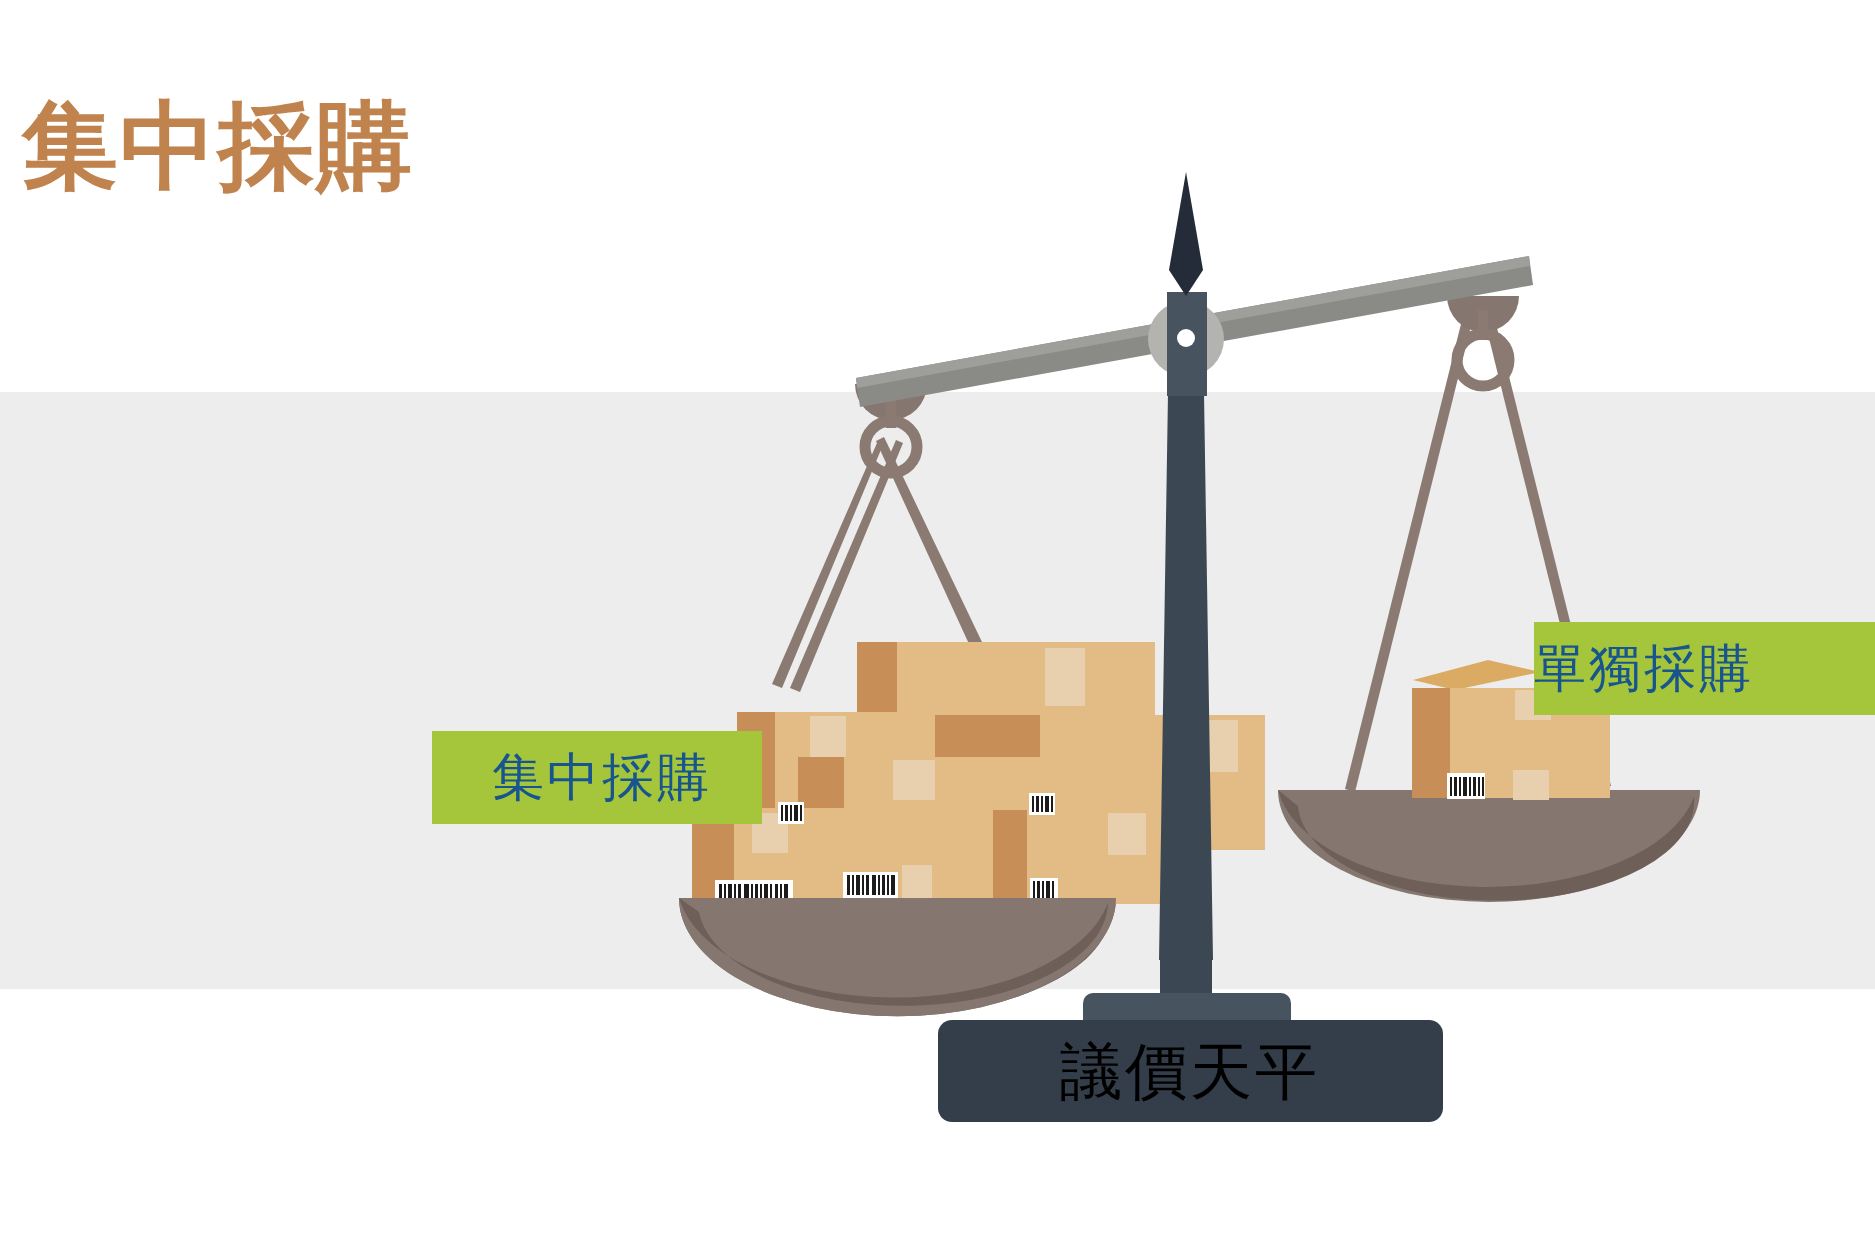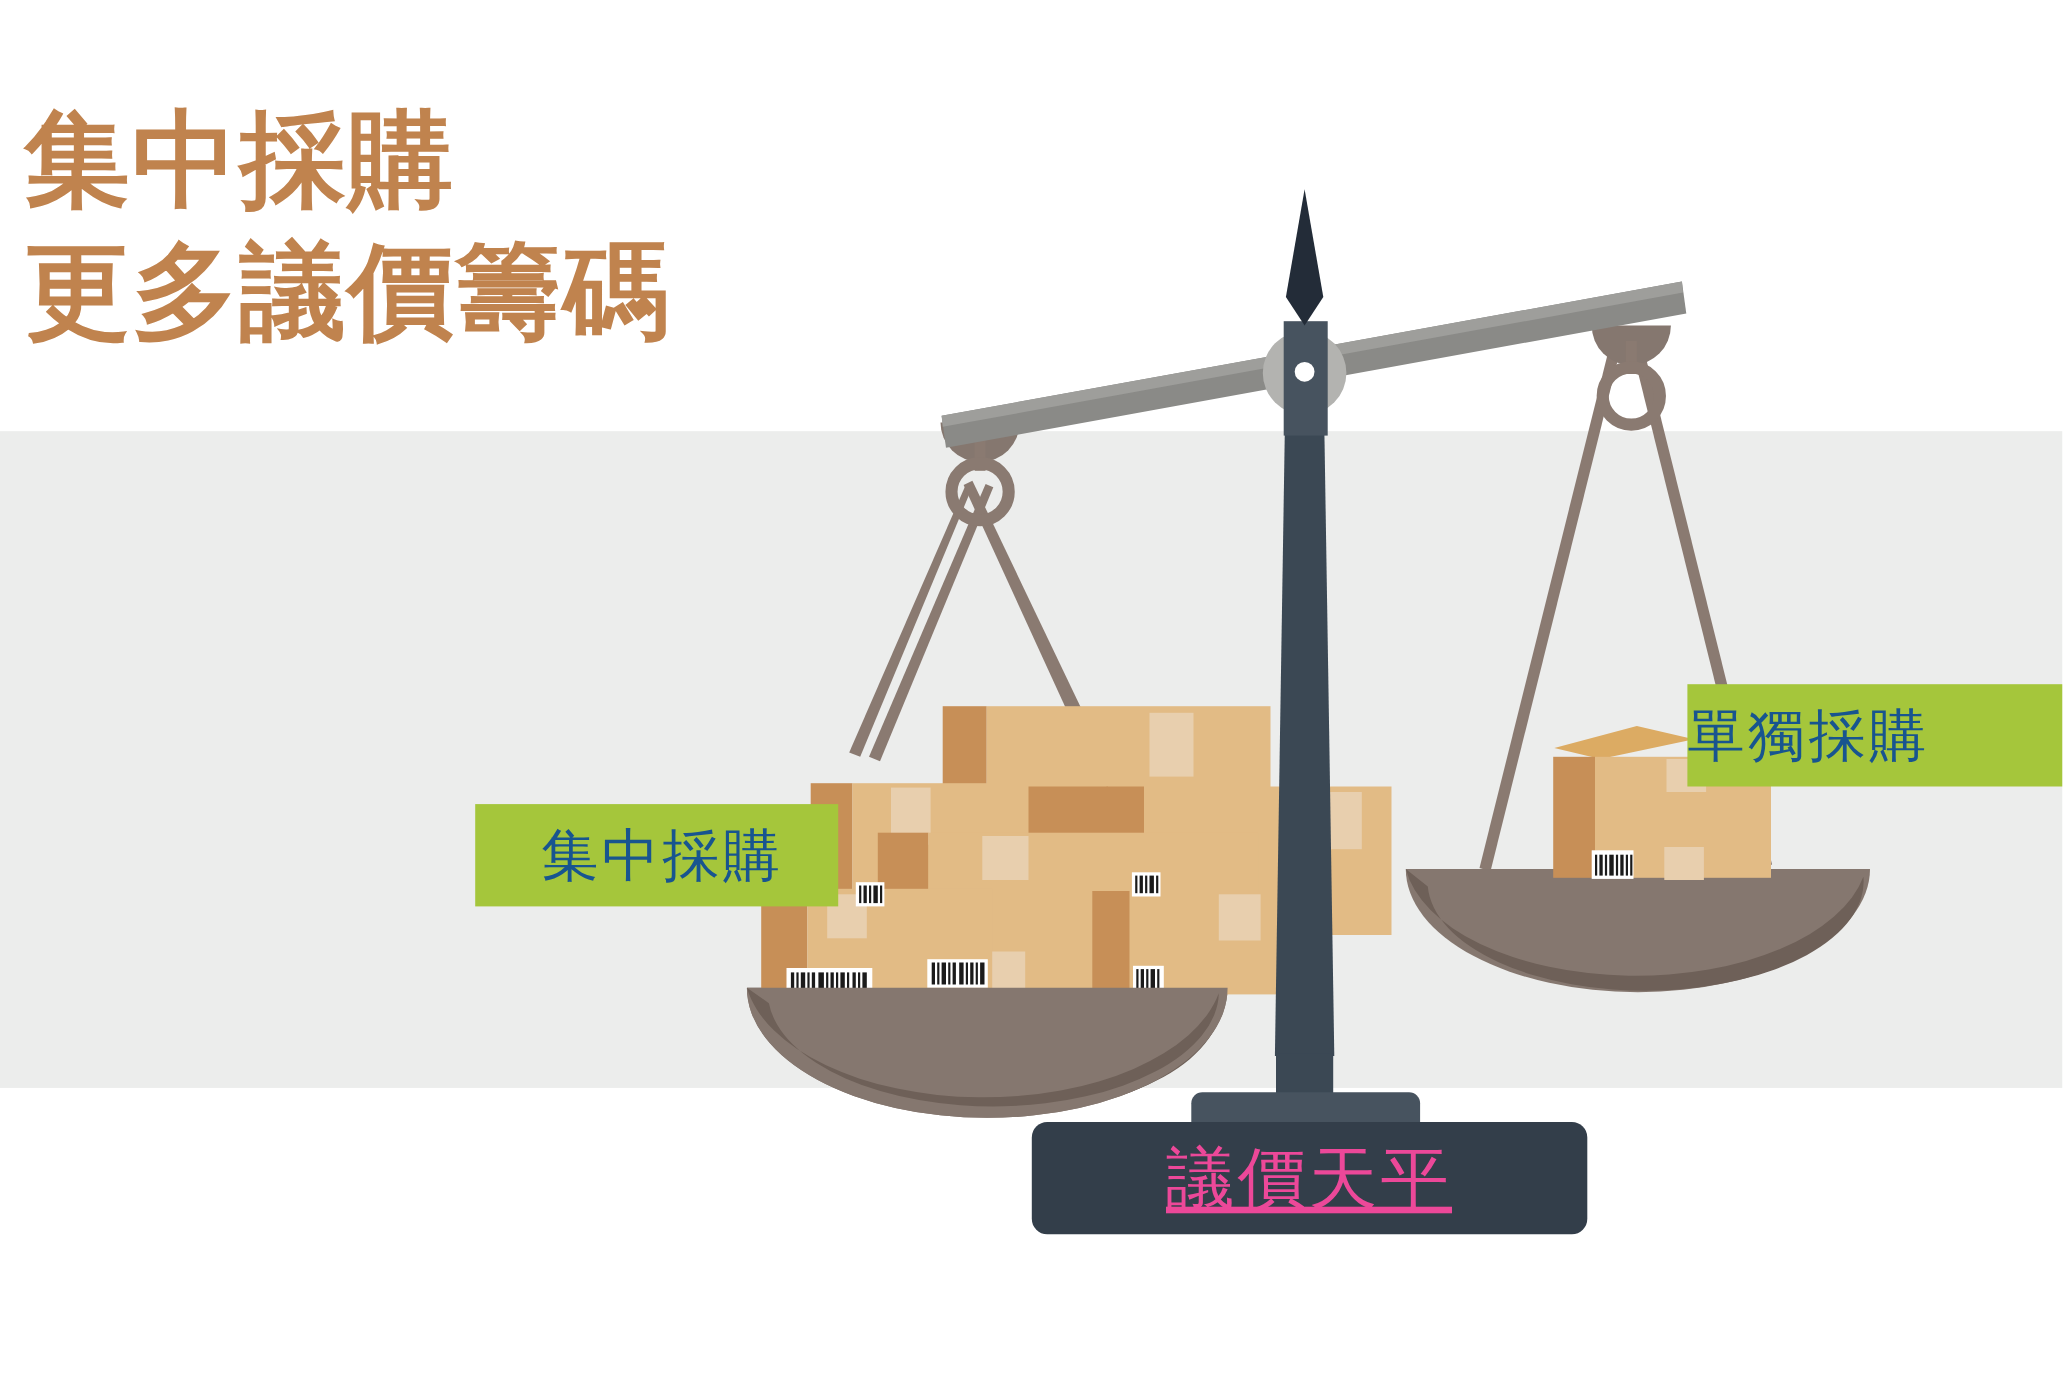--- a/index.html
+++ b/index.html
@@ -26,21 +26,21 @@
           justify-content:center;color:#18558f;font-size:52px;letter-spacing:3px;
           white-space:nowrap;}
   .banner.left{left:432px;top:731px;width:330px;height:93px;justify-content:flex-start;
                padding-left:60px;box-sizing:border-box;}
   .banner.right{left:1534px;top:622px;width:341px;height:93px;justify-content:flex-start;
                 box-sizing:border-box;}
 
   
   .base-label{position:absolute;left:930px;top:1022px;width:520px;height:100px;
               display:flex;align-items:center;justify-content:center;
-              color:#ec4899;font-size:62px;letter-spacing:3px;z-index:45;white-space:nowrap;text-decoration:underline;}
+              color:#000000;font-size:62px;letter-spacing:3px;z-index:45;white-space:nowrap;}
 </style>
 </head>
 <body>
 
 <div id="stage">
 
   <div class="band"></div>
 
   <svg class="scale" viewBox="0 0 1875 1251">
 
@@ -243,21 +243,20 @@
 
     <g>
       <rect x="1083" y="993" width="208" height="48" rx="10" fill="#47535f"></rect>
       <rect x="938" y="1020" width="505" height="102" rx="14" fill="#333e4a"></rect>
     </g>
 
   </svg>
 
   <div class="headline">
     <div class="ln">集中採購</div>
-    <div class="ln">更多議價籌碼</div>
   </div>
 
   <div class="banner left">
     <span>集中採購</span>
   </div>
 
   <div class="banner right">
     <span>單獨採購</span>
   </div>
 

